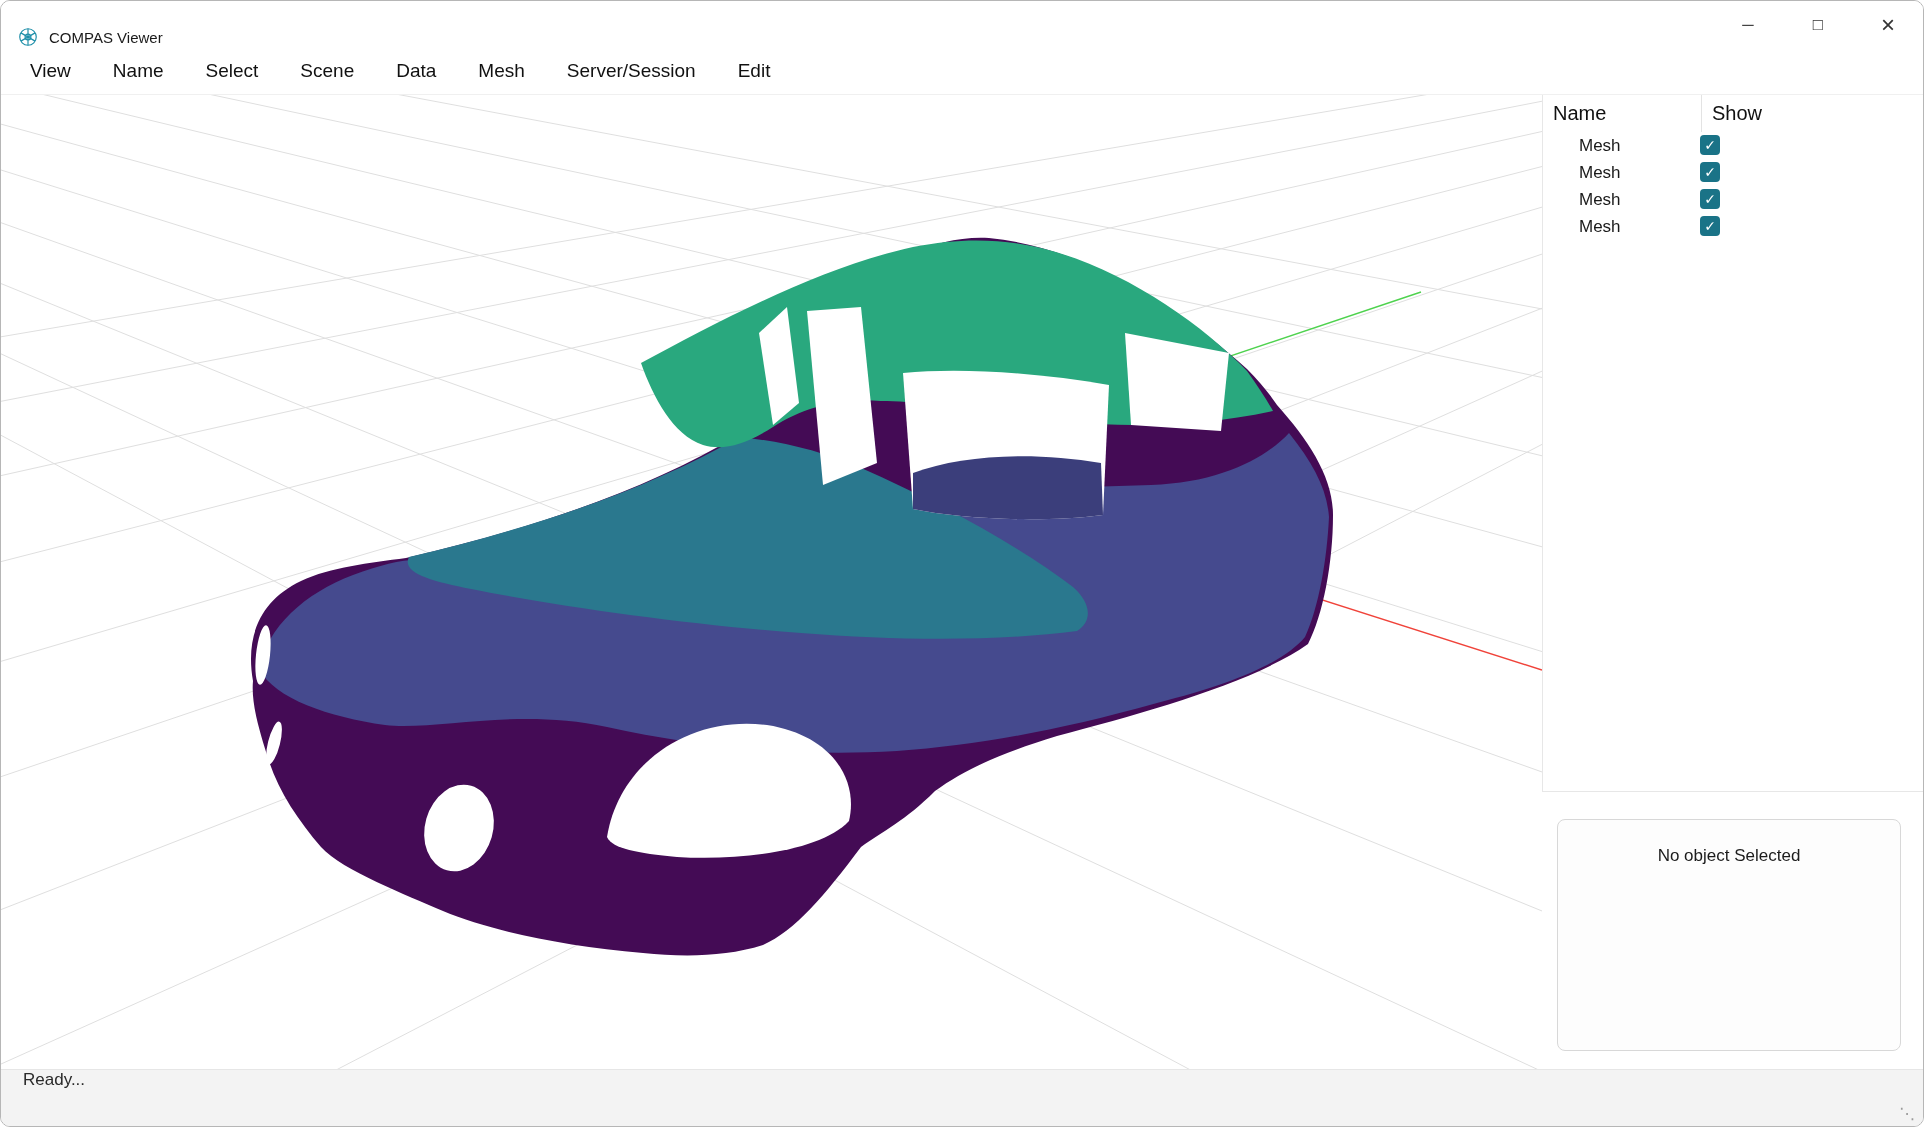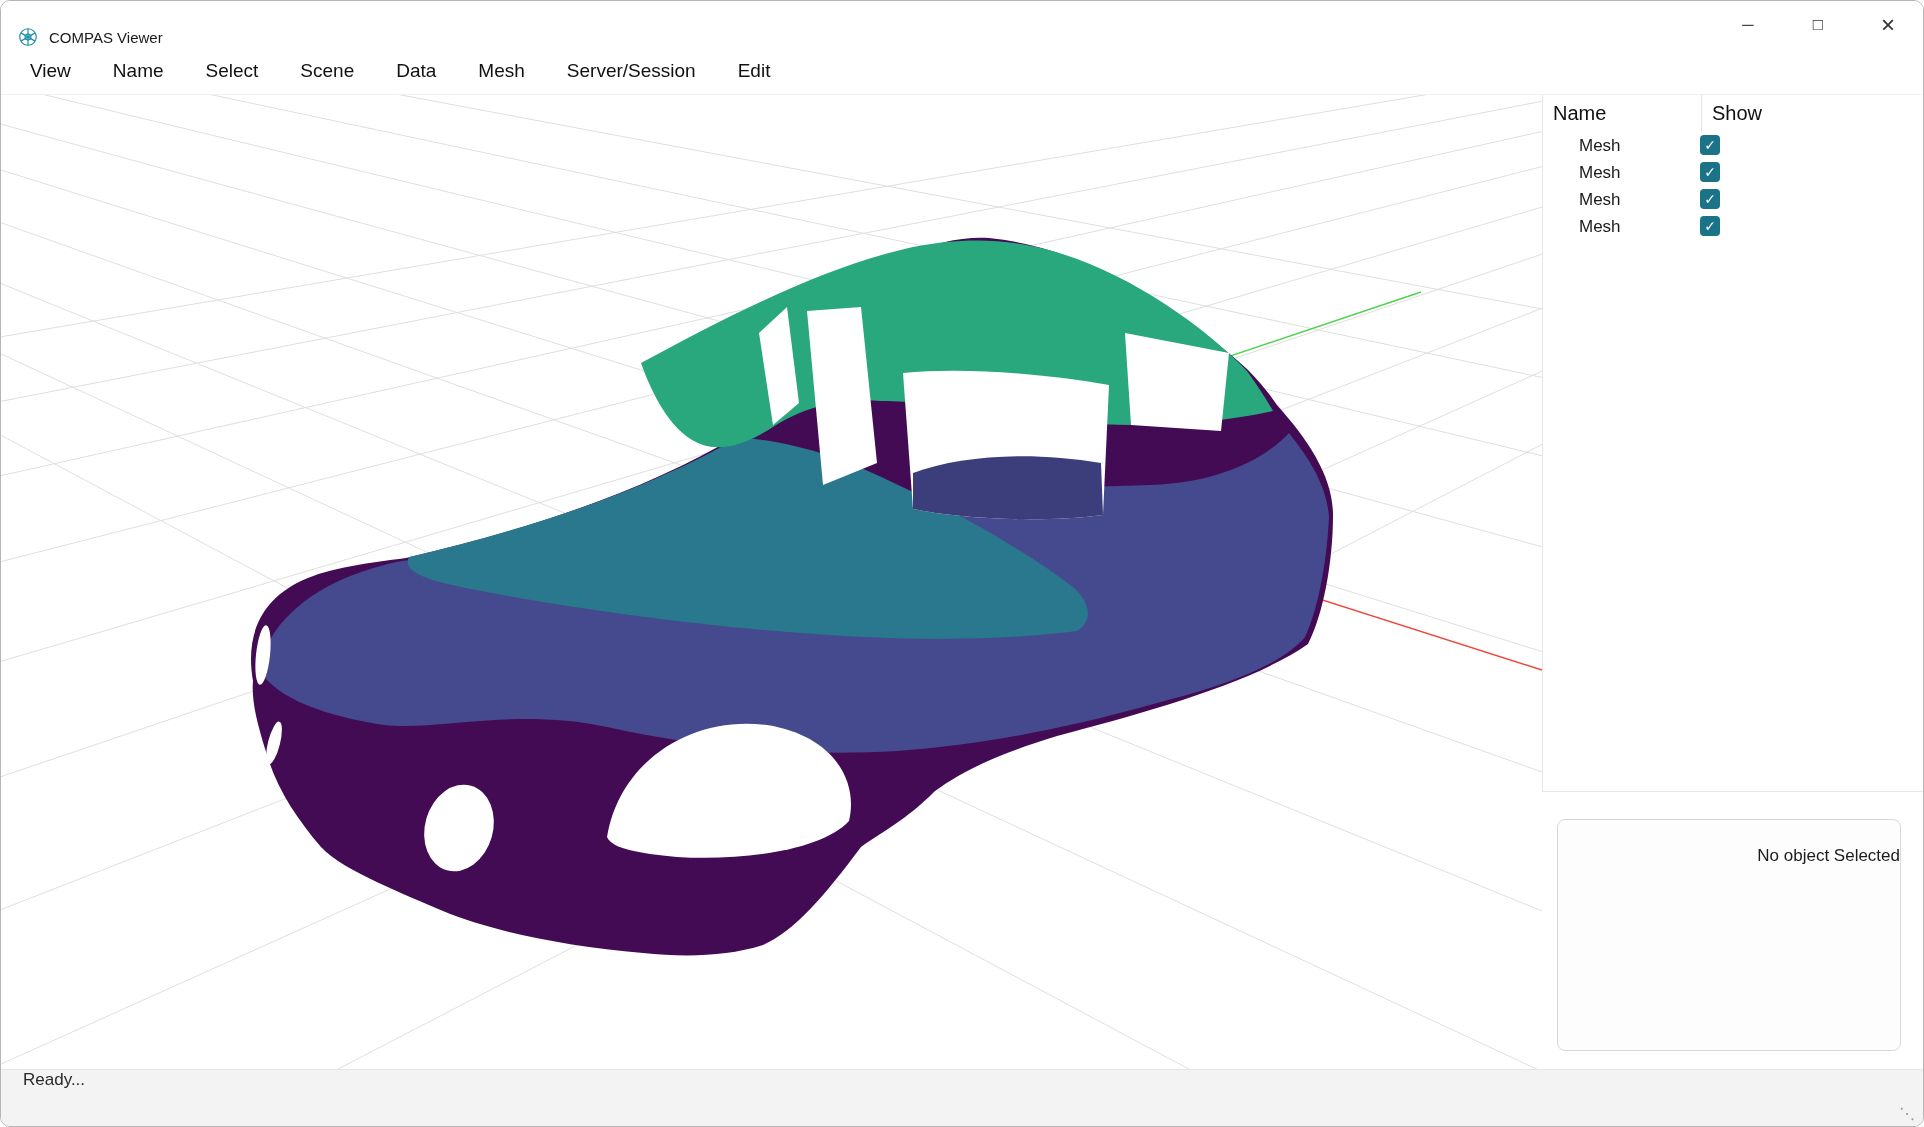--- a/index.html
+++ b/index.html
@@ -34,21 +34,21 @@
   .tree-header{display:flex;height:37px;font-size:20px;color:#111;gap:12px;}
   .col-name{width:146px;box-sizing:border-box;padding-left:10px;line-height:37px;}
   .col-show{flex:1;box-sizing:border-box;padding-left:10px;line-height:37px;border-left:1px solid #e3e3e3;}
   .tree-row{position:relative;height:27px;display:flex;align-items:center;font-size:17px;color:#1a1a1a;}
   .row-name{padding-left:36px;}
   .row-check{position:absolute;left:157px;top:3px;width:20px;height:20px;border-radius:4px;
     display:flex;align-items:center;justify-content:center;}
   .row-check span{color:#fff;font-size:14px;line-height:1;}
 
   .inspector{position:absolute;left:15px;top:724px;width:344px;height:232px;box-sizing:border-box;
-    border:1px solid #d8d8d8;border-radius:8px;background:#fdfdfd;text-align:right;
+    border:1px solid #d8d8d8;border-radius:8px;background:#fdfdfd;text-align:center;
     padding-top:26px;font-size:17px;color:#1c1c1c;}
 
   
   .statusbar{position:absolute;left:0;right:0;bottom:0;height:57px;box-sizing:border-box;
     background:#f3f3f3;border-top:1px solid #e6e6e6;display:flex;align-items:flex-start;}
   .status-text{padding-left:22px;font-size:17px;color:#2a2a2a;}
   .grip{position:absolute;right:8px;bottom:4px;font-size:16px;color:#9a9a9a;line-height:1;}
 </style>
 </head>
 <body>

